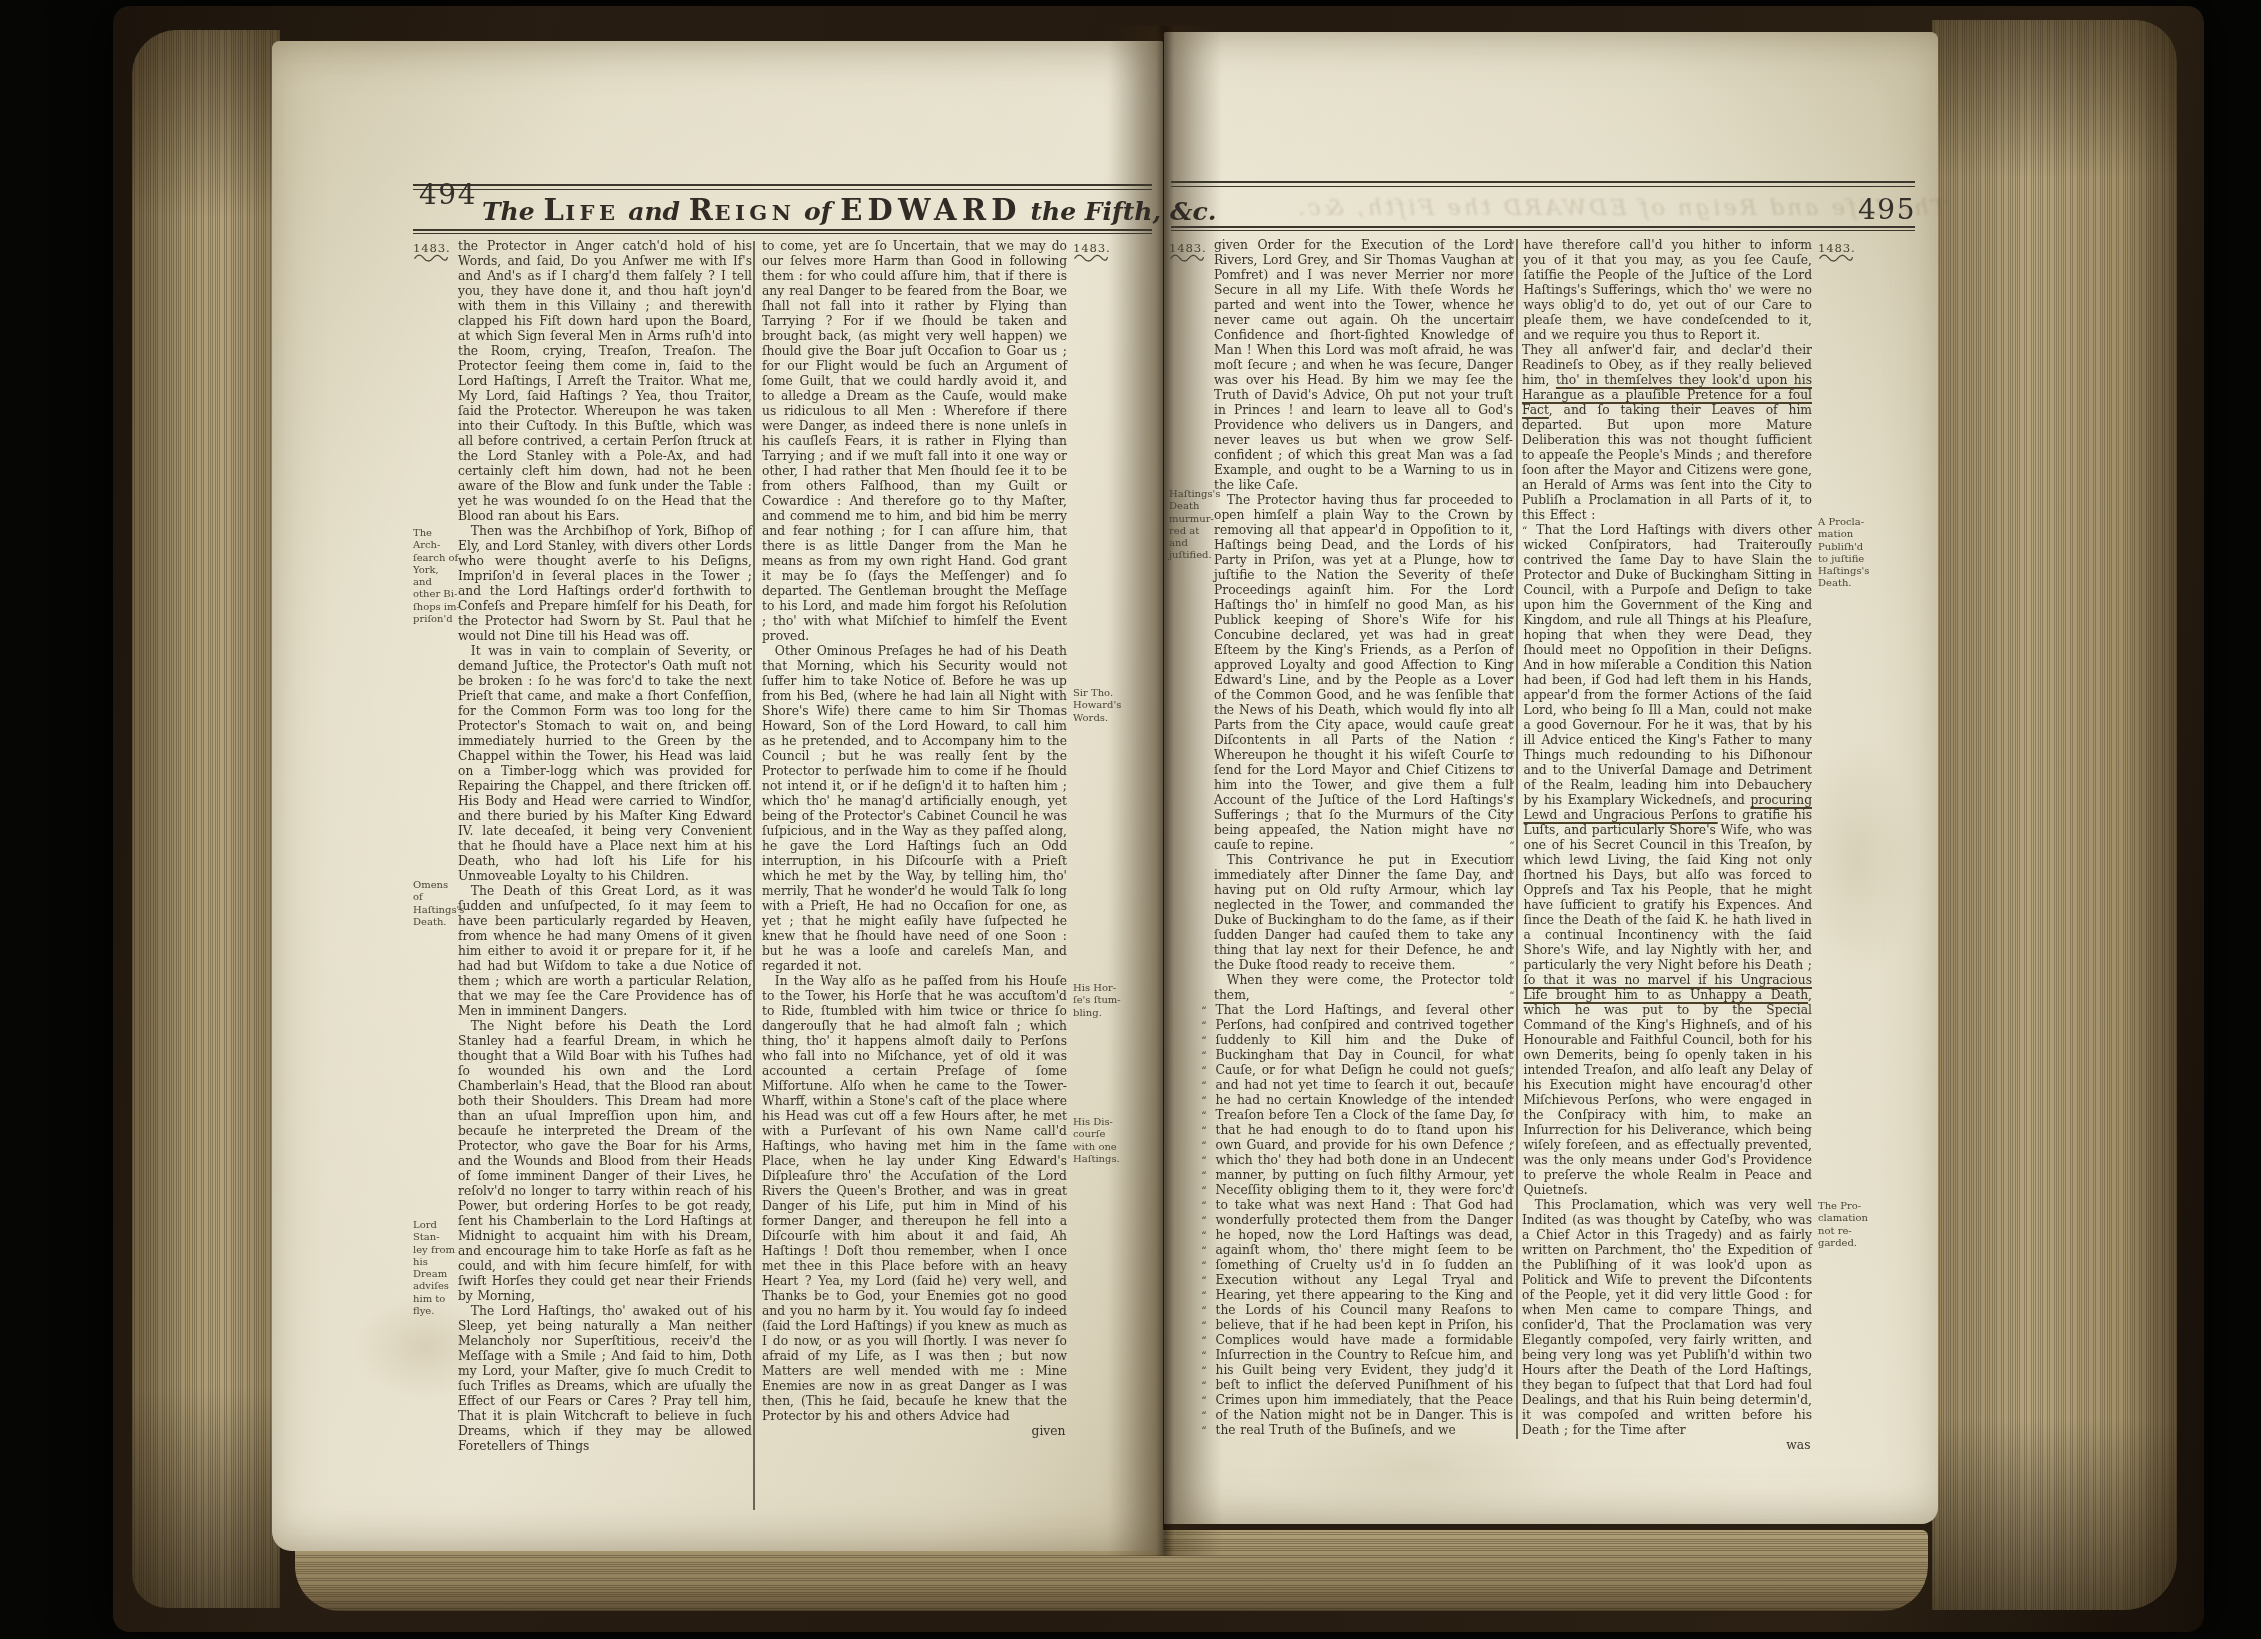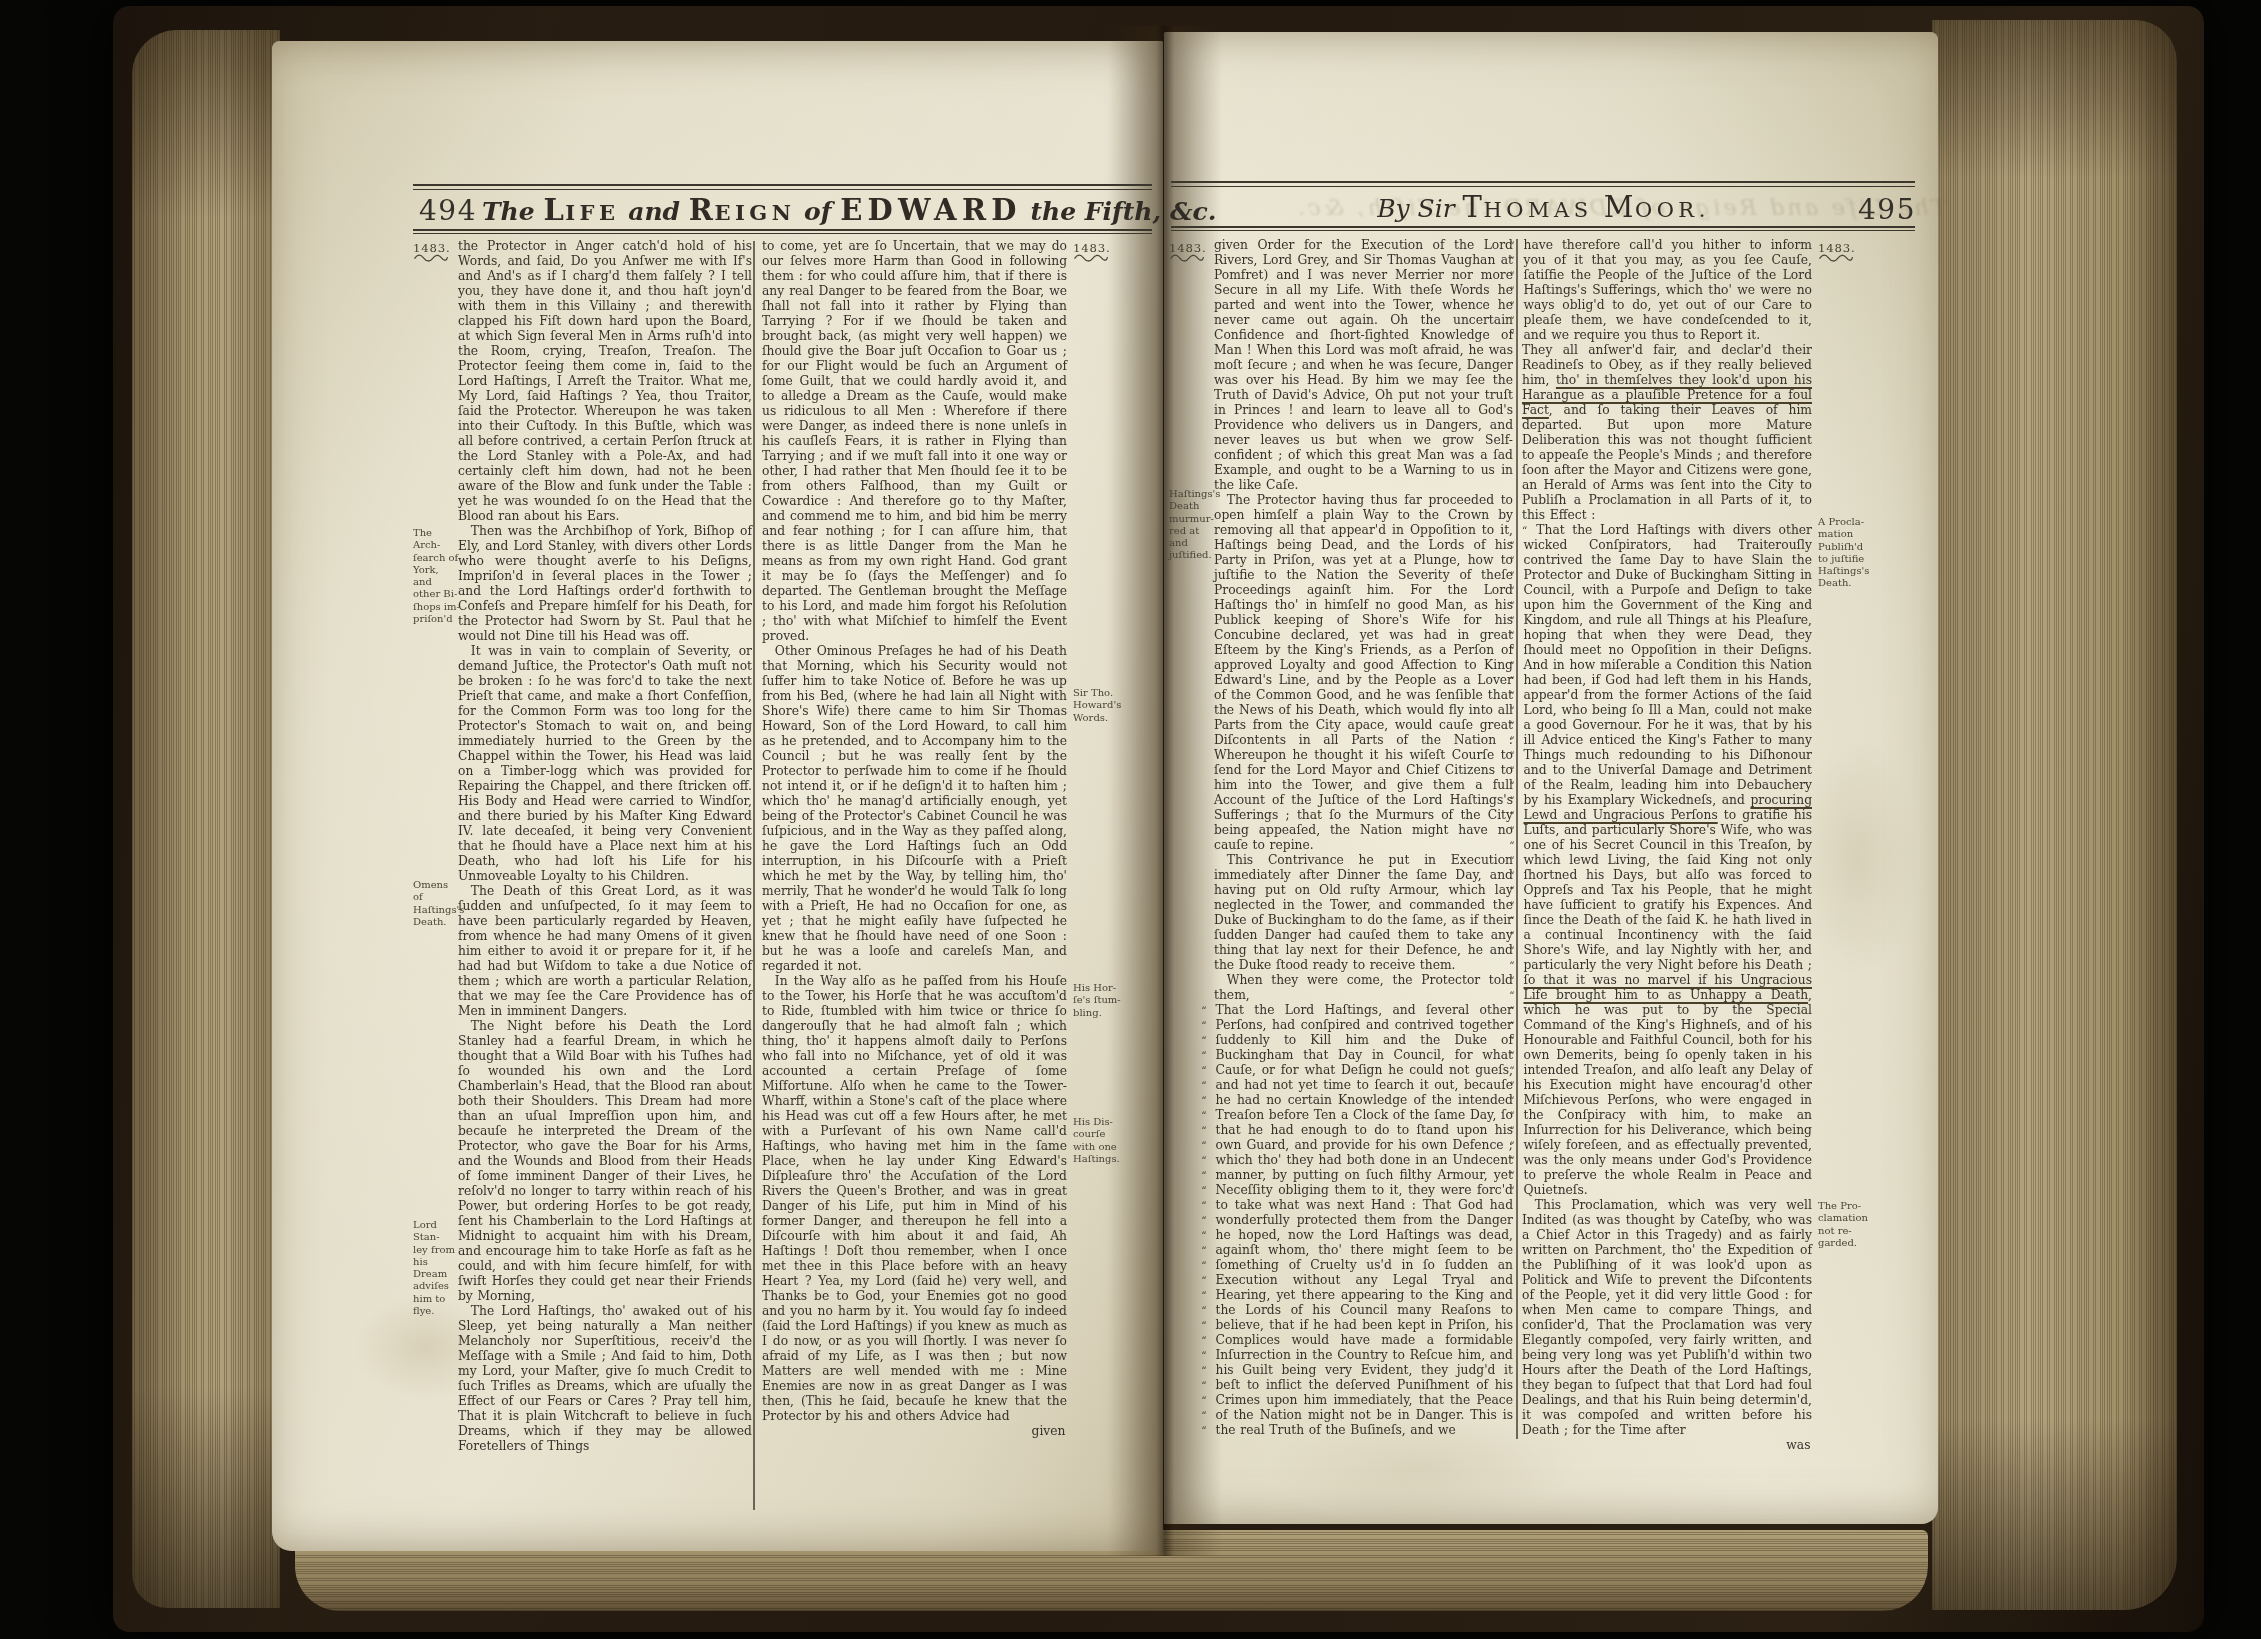--- a/index.html
+++ b/index.html
@@ -86,23 +86,22 @@
   <div class="rule" style="left:413px;top:184px;width:739px;height:2.3px;"></div>
   <div class="rule" style="left:413px;top:189px;width:739px;height:0.8px;"></div>
   <div class="rule" style="left:413px;top:229px;width:739px;height:1.5px;"></div>
   <div class="rule" style="left:413px;top:233px;width:739px;height:0.8px;"></div>
 
   <div class="rule" style="left:1171px;top:181px;width:744px;height:2.3px;"></div>
   <div class="rule" style="left:1171px;top:186px;width:744px;height:0.8px;"></div>
   <div class="rule" style="left:1171px;top:226px;width:744px;height:1.5px;"></div>
   <div class="rule" style="left:1171px;top:230px;width:744px;height:0.8px;"></div>
 
-  <div class="pagenum" style="left:419px;top:194px;text-align:center;">494</div>
+  <div class="pagenum" style="left:419px;top:178px;text-align:center;">494</div>
   <div class="header" style="left:482px;top:193px;width:602px;font-weight:bold;"><span class="h-it">The </span><span class="h-lgc">L</span><span class="h-sc">IFE</span><span class="h-it"> and </span><span class="h-lgc">R</span><span class="h-sc">EIGN</span><span class="h-it"> of </span><span class="h-lg">EDWARD</span><span class="h-it"> the Fifth, &amp;c.</span></div>
-  <div class="header" style="left:1295px;top:190px;width:497px;"><span class="h-it">By Sir </span><span class="h-lgc">T</span><span class="h-sc">HOMAS</span><span class="h-sc"> </span><span class="h-lgc">M</span><span class="h-sc">OOR.</span></div>
   <div class="pagenum" style="left:1858px;top:193px;">495</div>
 
   <div class="col" style="left:458px;top:239px;width:294px;">
       <p class="para"><span class="ptext">the Protector in Anger catch'd hold of his Words, and ſaid, Do you Anſwer me with If's and And's as if I charg'd them falſely ? I tell you, they have done it, and thou haſt joyn'd with them in this Villainy ; and therewith clapped his Fiſt down hard upon the Board, at which Sign ſeveral Men in Arms ruſh'd into the Room, crying, Treaſon, Treaſon.  The Protector ſeeing them come in, ſaid to the Lord Haſtings, I Arreſt the Traitor.  What me, My Lord, ſaid Haſtings ? Yea, thou Traitor, ſaid the Protector.  Whereupon he was taken into their Cuſtody.  In this Buſtle, which was all before contrived, a certain Perſon ſtruck at the Lord Stanley with a Pole-Ax, and had certainly cleft him down, had not he been aware of the Blow and ſunk under the Table : yet he was wounded ſo on the Head that the Blood ran about his Ears.</span></p>
       <p class="para ind"><span class="ptext">Then was the Archbiſhop of York, Biſhop of Ely, and Lord Stanley, with divers other Lords who were thought averſe to his Deſigns, Impriſon'd in ſeveral places in the Tower ; and the Lord Haſtings order'd forthwith to Confeſs and Prepare himſelf for his Death, for the Protector had Sworn by St. Paul that he would not Dine till his Head was off.</span></p>
       <p class="para ind"><span class="ptext">It was in vain to complain of Severity, or demand Juſtice, the Protector's Oath muſt not be broken : ſo he was forc'd to take the next Prieſt that came, and make a ſhort Confeſſion, for the Common Form was too long for the Protector's Stomach to wait on, and being immediately hurried to the Green by the Chappel within the Tower, his Head was laid on a Timber-logg which was provided for Repairing the Chappel, and there ſtricken off.  His Body and Head were carried to Windſor, and there buried by his Maſter King Edward IV. late deceaſed, it being very Convenient that he ſhould have a Place next him at his Death, who had loſt his Life for his Unmoveable Loyalty to his Children.</span></p>
       <p class="para ind"><span class="ptext">The Death of this Great Lord, as it was ſudden and unſuſpected, ſo it may ſeem to have been particularly regarded by Heaven, from whence he had many Omens of it given him either to avoid it or prepare for it, if he had had but Wiſdom to take a due Notice of them ; which are worth a particular Relation, that we may ſee the Care Providence has of Men in imminent Dangers.</span></p>
       <p class="para ind"><span class="ptext">The Night before his Death the Lord Stanley had a fearful Dream, in which he thought that a Wild Boar with his Tuſhes had ſo wounded his own and the Lord Chamberlain's Head, that the Blood ran about both their Shoulders.  This Dream had more than an uſual Impreſſion upon him, and becauſe he interpreted the Dream of the Protector, who gave the Boar for his Arms, and the Wounds and Blood from their Heads of ſome imminent Danger of their Lives, he reſolv'd no longer to tarry within reach of his Power, but ordering Horſes to be got ready, ſent his Chamberlain to the Lord Haſtings at Midnight to acquaint him with his Dream, and encourage him to take Horſe as faſt as he could, and with him ſecure himſelf, for with ſwift Horſes they could get near their Friends by Morning,</span></p>
       <p class="para ind"><span class="ptext">The Lord Haſtings, tho' awaked out of his Sleep, yet being naturally a Man neither Melancholy nor Superſtitious, receiv'd the Meſſage with a Smile ; And ſaid to him, Doth my Lord, your Maſter, give ſo much Credit to ſuch Trifles as Dreams, which are uſually the Effect of our Fears or Cares ? Pray tell him, That it is plain Witchcraft to believe in ſuch Dreams, which if they may be allowed Foretellers of Things</span></p>
     </div>

